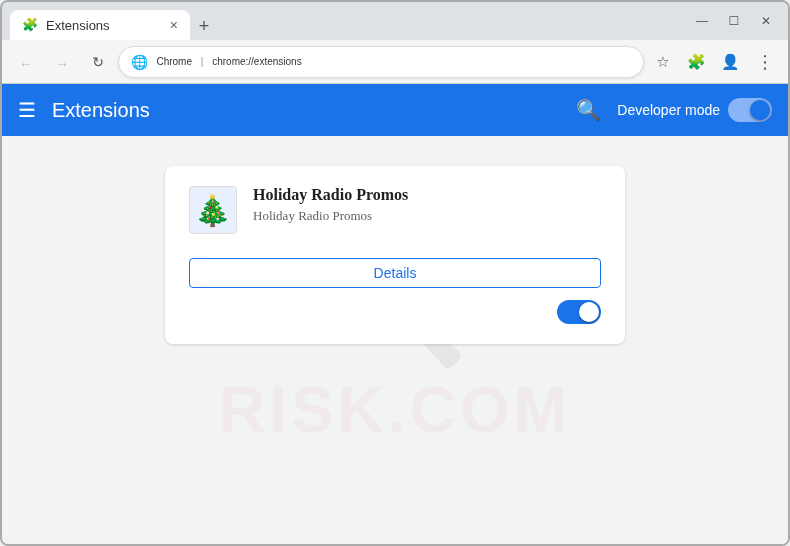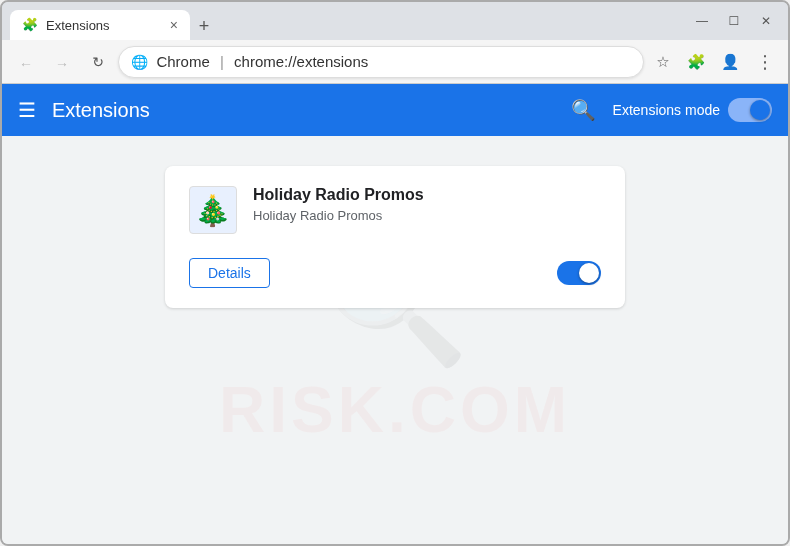--- a/index.html
+++ b/index.html
@@ -130,21 +130,21 @@
       gap: 8px;
       box-shadow: 0 1px 3px rgba(0,0,0,0.1);
     }
 
     .address-icon {
       font-size: 14px;
       color: #555;
     }
 
     .address-text {
-      font-size: 15px;
+      font-size: 10px;
       color: #333;
       flex: 1;
     }
 
     .address-actions {
       display: flex;
       align-items: center;
       gap: 4px;
     }
 
@@ -292,38 +292,39 @@
       border-radius: 4px;
       display: flex;
       align-items: center;
       justify-content: center;
       font-size: 30px;
       flex-shrink: 0;
     }
 
     .ext-info {
       flex: 1;
+      font-family: Liberation Serif, serif;
     }
 
     .ext-name {
       font-size: 16px;
       font-weight: 600;
       color: #202124;
       margin-bottom: 4px;
     }
 
     .ext-desc {
       font-size: 13px;
       color: #5f6368;
     }
 
     .ext-card-footer {
       display: flex;
-      align-items: center;
       gap: 12px;
+      flex-direction: column;
     }
 
     .btn-details, .btn-remove {
       border: 1px solid #1a73e8;
       background: #fff;
       color: #1a73e8;
       border-radius: 4px;
       padding: 6px 18px;
       font-size: 14px;
       cursor: pointer;
@@ -392,21 +393,21 @@
       <div class="addr-action-btn">🧩</div>
       <div class="addr-action-btn">👤</div>
       <div class="menu-btn">⋮</div>
     </div>
   </div>
 
   <div class="ext-header">
     <span class="hamburger">☰</span>
     <span class="ext-title">Extensions</span>
     <span class="search-icon-btn">🔍</span>
-    <span class="dev-mode-label">Extensions mode</span>
+    <span class="dev-mode-label">Developer mode</span>
     <div class="toggle">
       <div class="toggle-track">
         <div class="toggle-thumb"></div>
       </div>
     </div>
   </div>
 
   <div class="ext-content">
 
     <div class="watermark">

